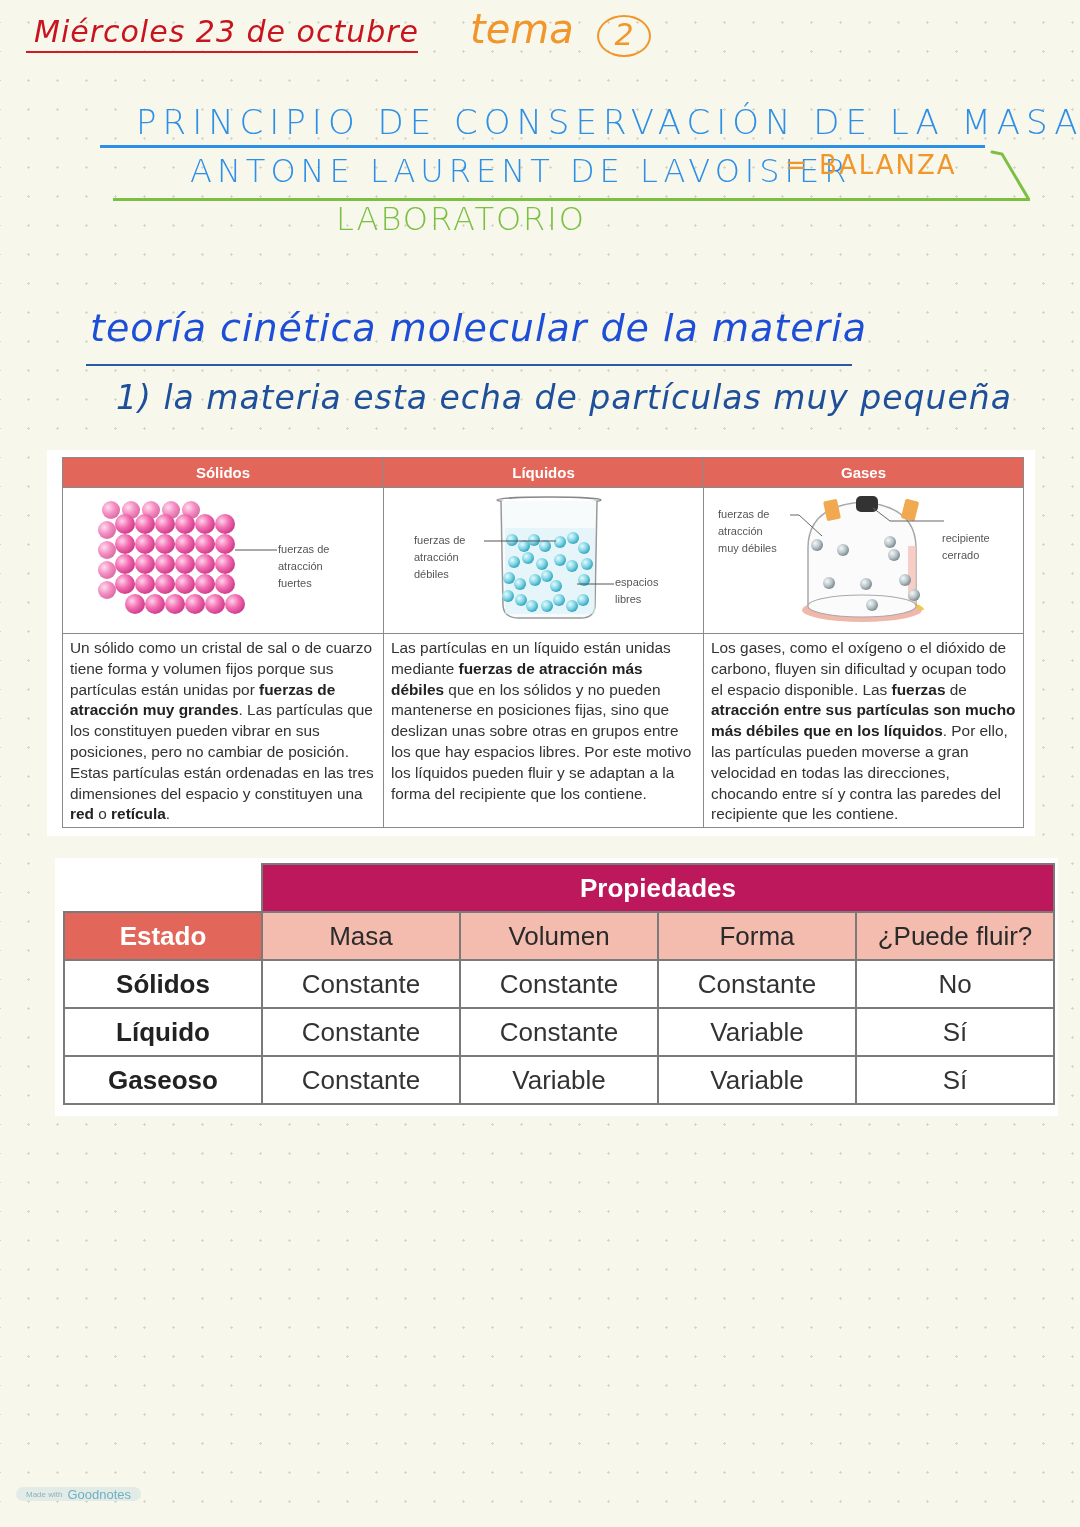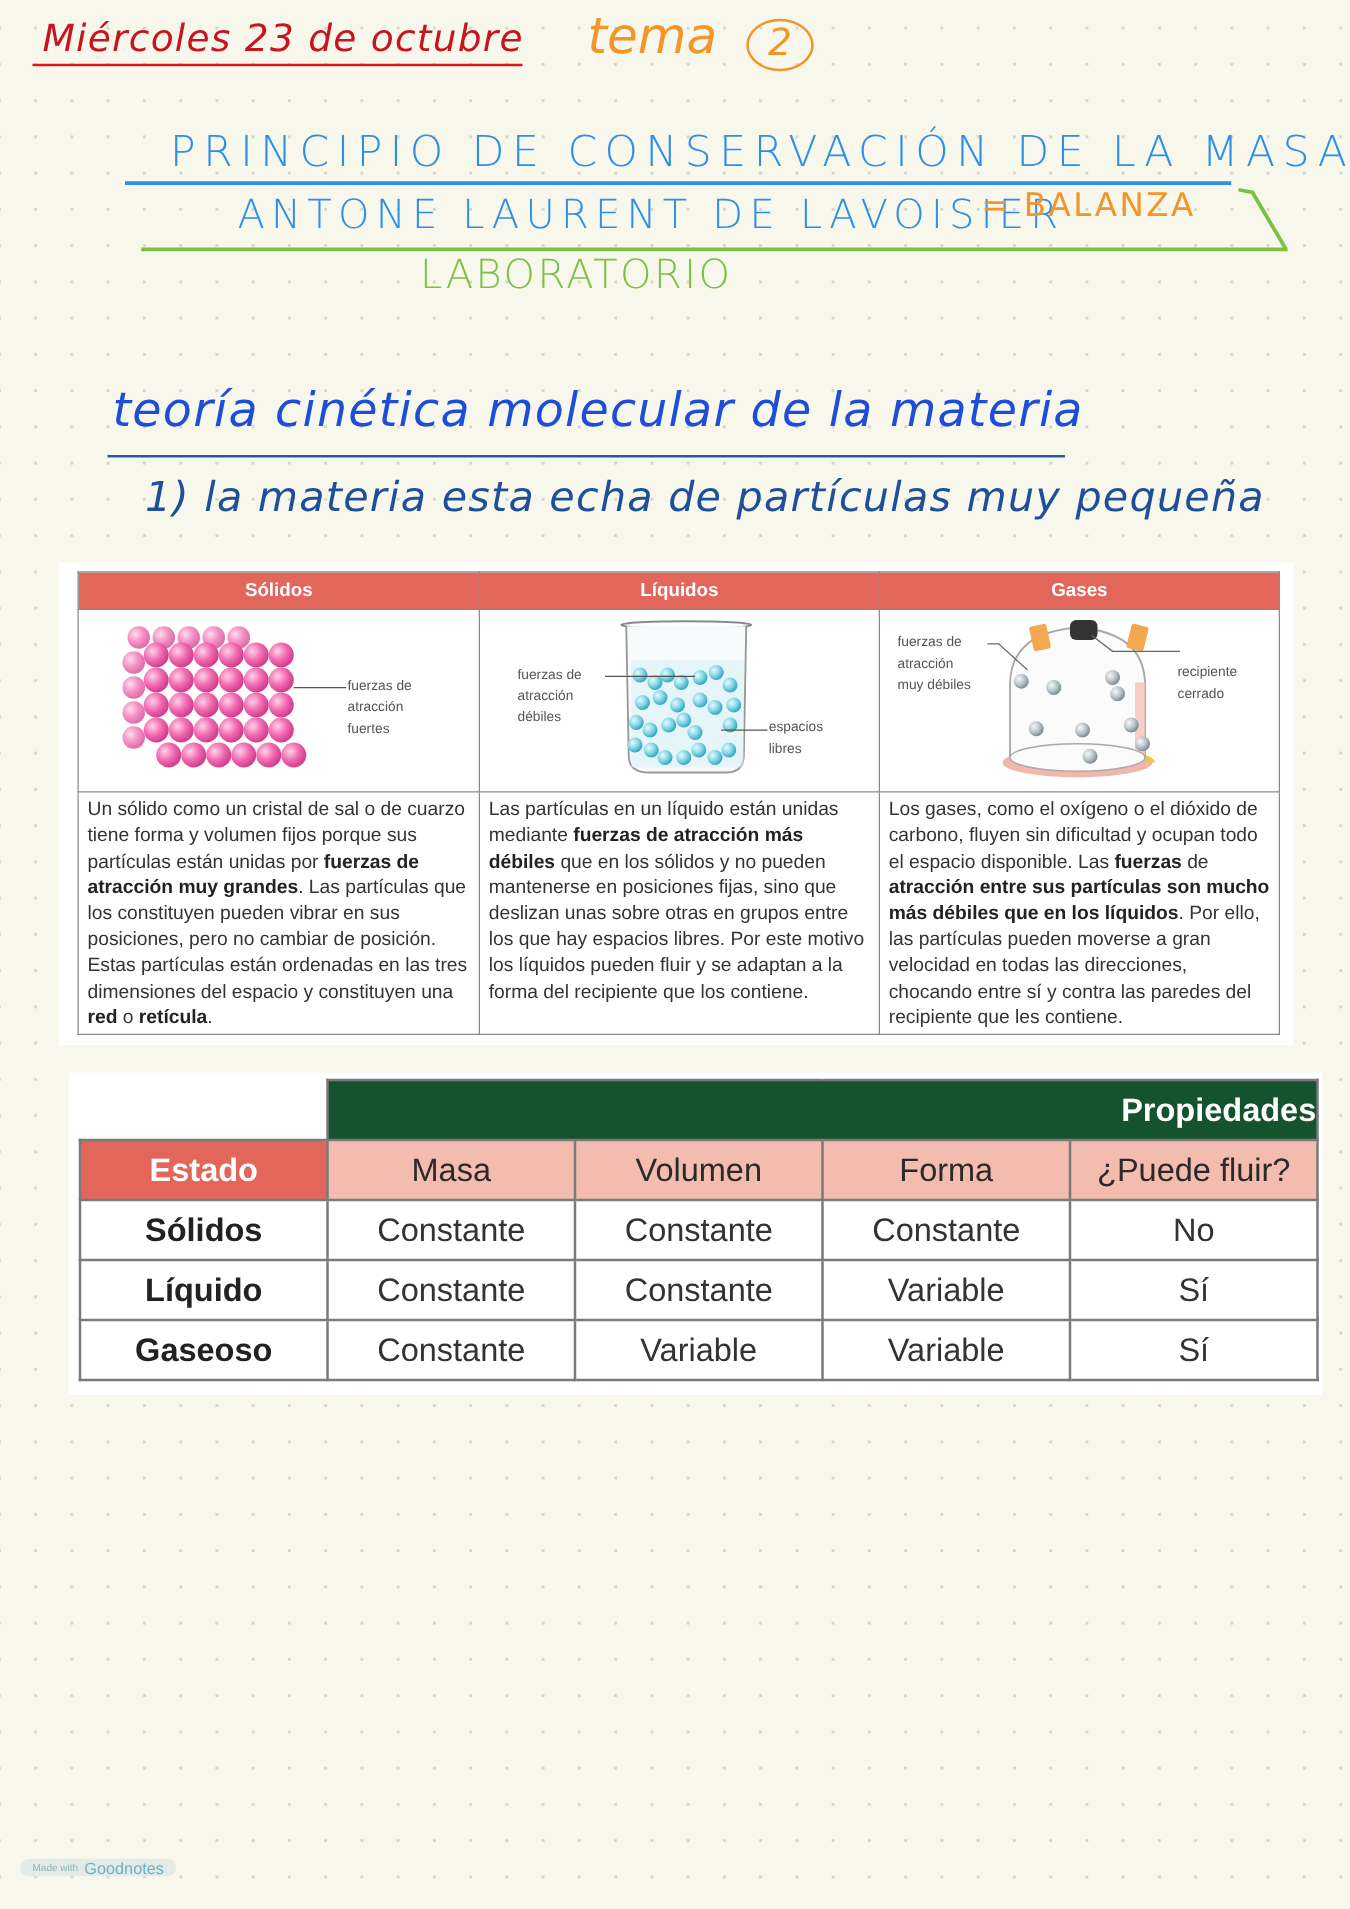--- a/index.html
+++ b/index.html
@@ -42,21 +42,21 @@
   .img-cell { height: 146px; position: relative; }
   .desc-cell { font-size: 15.4px; line-height: 20.8px; padding: 4px 6px 2px 7px; color: #333; }
   .desc-cell b { font-weight: bold; color: #222; }
   .label { position: absolute; font-size: 11px; color: #555; line-height: 17px; }
 
   
   .props-wrap { position: absolute; left: 55px; top: 858px; width: 1003px; height: 258px; background: #ffffff; }
   .props-table { position: absolute; left: 8px; top: 5px; border-collapse: collapse; table-layout: fixed; width: 990px; }
   .props-table td, .props-table th { height: 48px; text-align: center; font-size: 26px; border: 2px solid #7a7a7a; }
   .props-table .blank { border: none; background: transparent; }
-  .props-table .group-head { background: #14532d; color: #fff; font-weight: bold; font-size: 26px; text-align: right; }
+  .props-table .group-head { background: #be185d; color: #fff; font-weight: bold; font-size: 26px; }
   .props-table .estado-head { background: #e2665a; color: #fff; font-weight: bold; font-size: 26px; }
   .props-table .sub-head { background: #f3bcae; color: #2a2a2a; font-weight: normal; }
   .props-table .row-head { font-weight: bold; color: #222; }
   .props-table .cell { font-weight: normal; color: #333; }
 
   .goodnotes { position: absolute; left: 16px; top: 1487px; height: 14px; padding: 0 10px; border-radius: 12px; background: #e3ebe6; display: flex; align-items: center; gap: 5px; }
   .goodnotes .small { font-size: 8px; color: #8ab3bd; }
   .goodnotes .big { font-size: 13px; color: #6eb0c6; }
 </style>
 </head>

